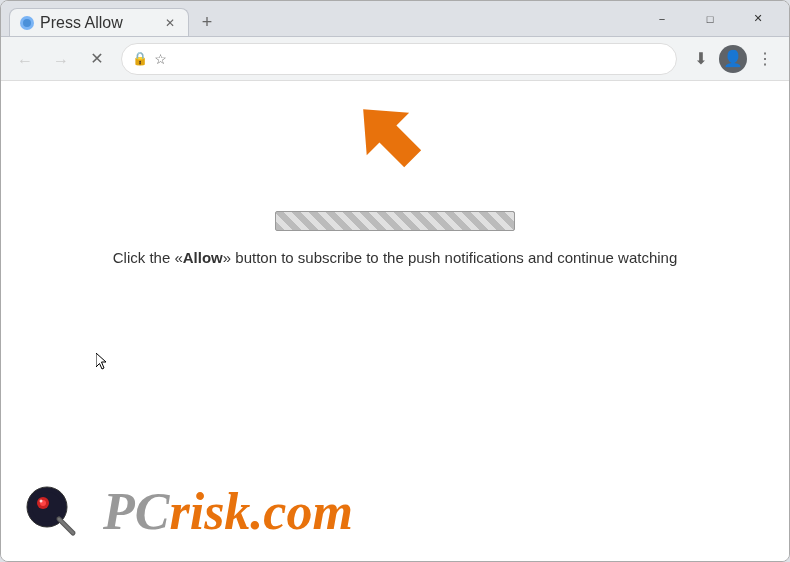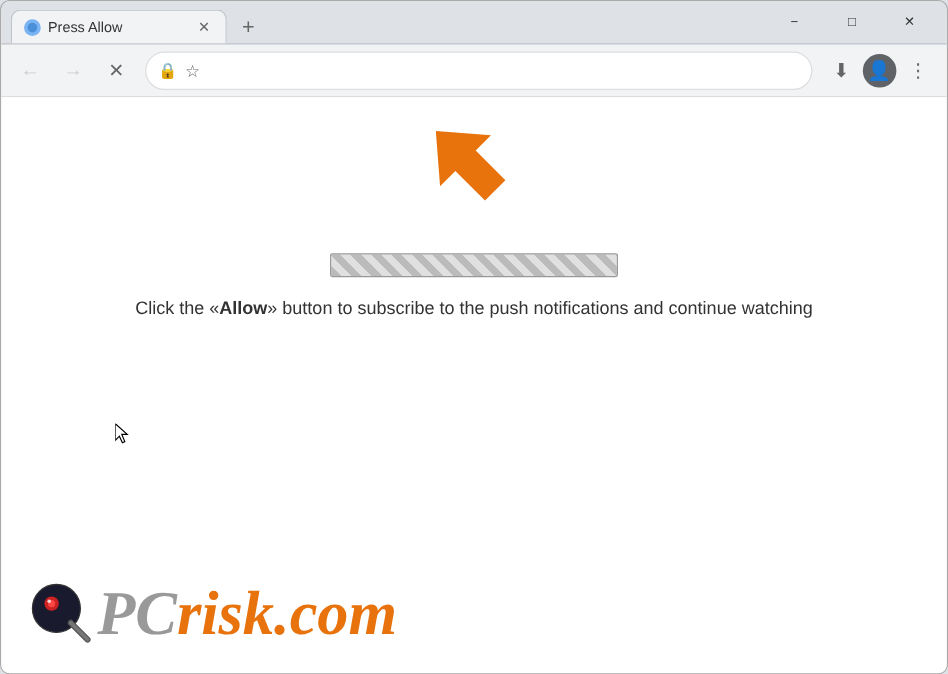--- a/index.html
+++ b/index.html
@@ -69,21 +69,21 @@
 
     .tab-favicon::before {
       content: '';
       width: 8px;
       height: 8px;
       border-radius: 50%;
       background: #4a90d9;
     }
 
     .tab-title {
-      font-size: 12px;
+      font-size: 16px;
       color: #333;
       white-space: nowrap;
       overflow: hidden;
       text-overflow: ellipsis;
       flex: 1;
     }
 
     .tab-close {
       font-size: 12px;
       color: #666;
@@ -267,21 +267,21 @@
       font-weight: bold;
     }
 
     
     .logo-area {
       position: absolute;
       bottom: 20px;
       left: 20px;
       display: flex;
       align-items: center;
-      gap: 0;
+      gap: 22px;
     }
 
     .pc-logo-icon {
       width: 60px;
       height: 60px;
     }
 
     
     .cursor {
       position: absolute;

